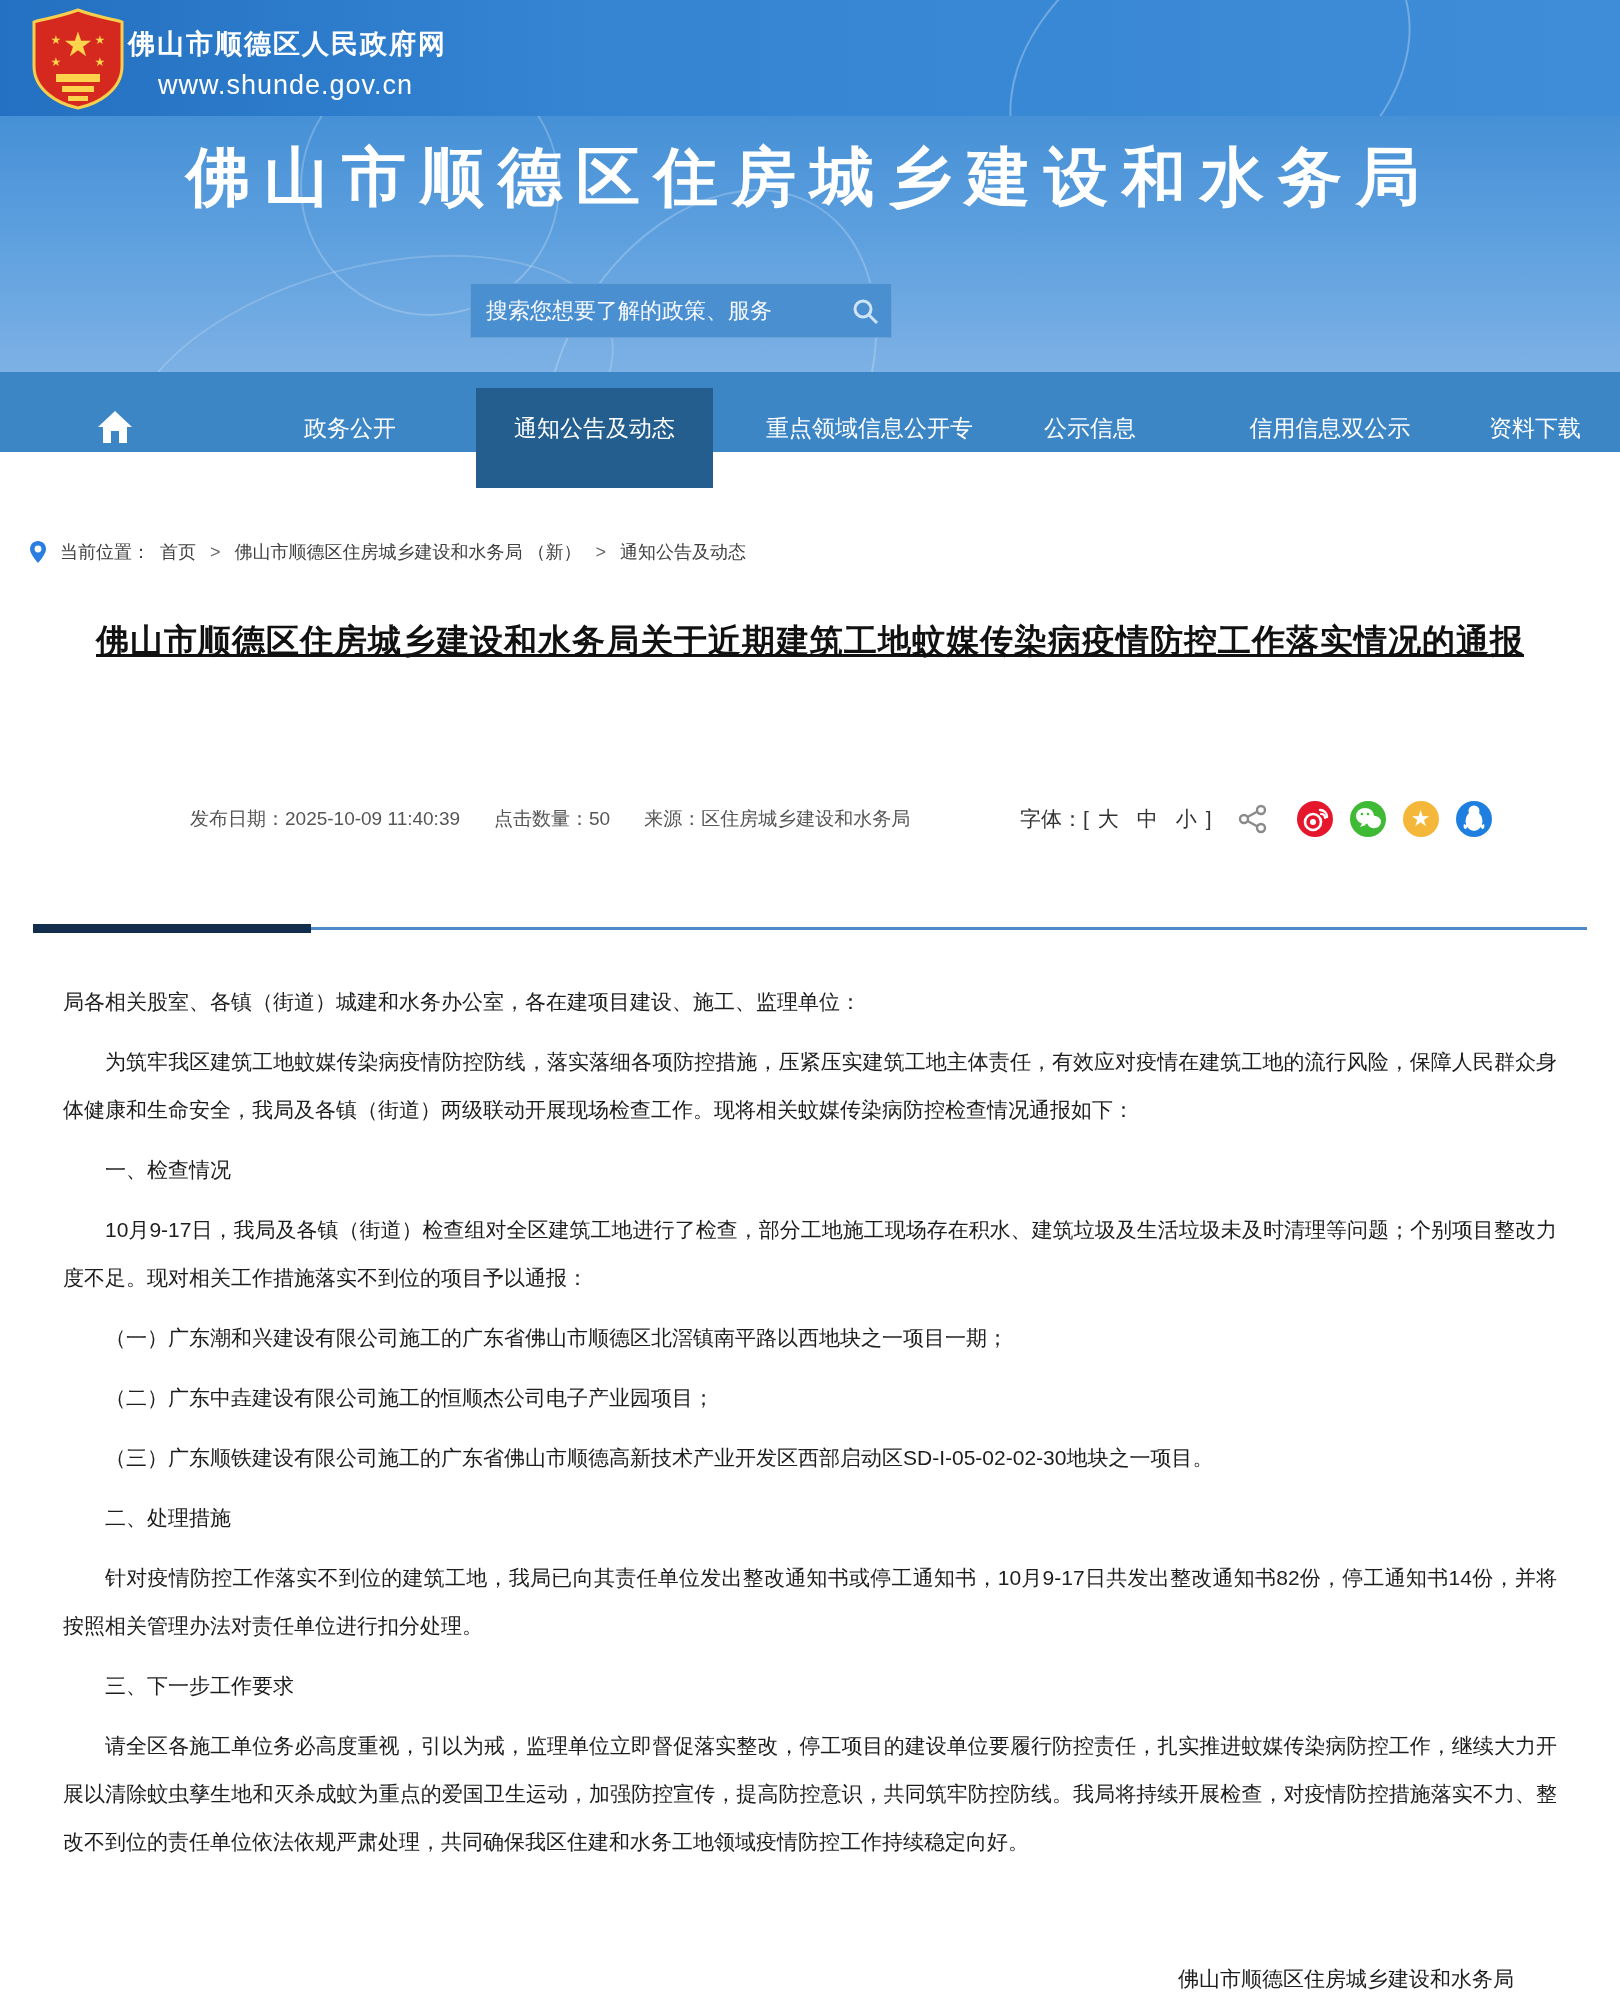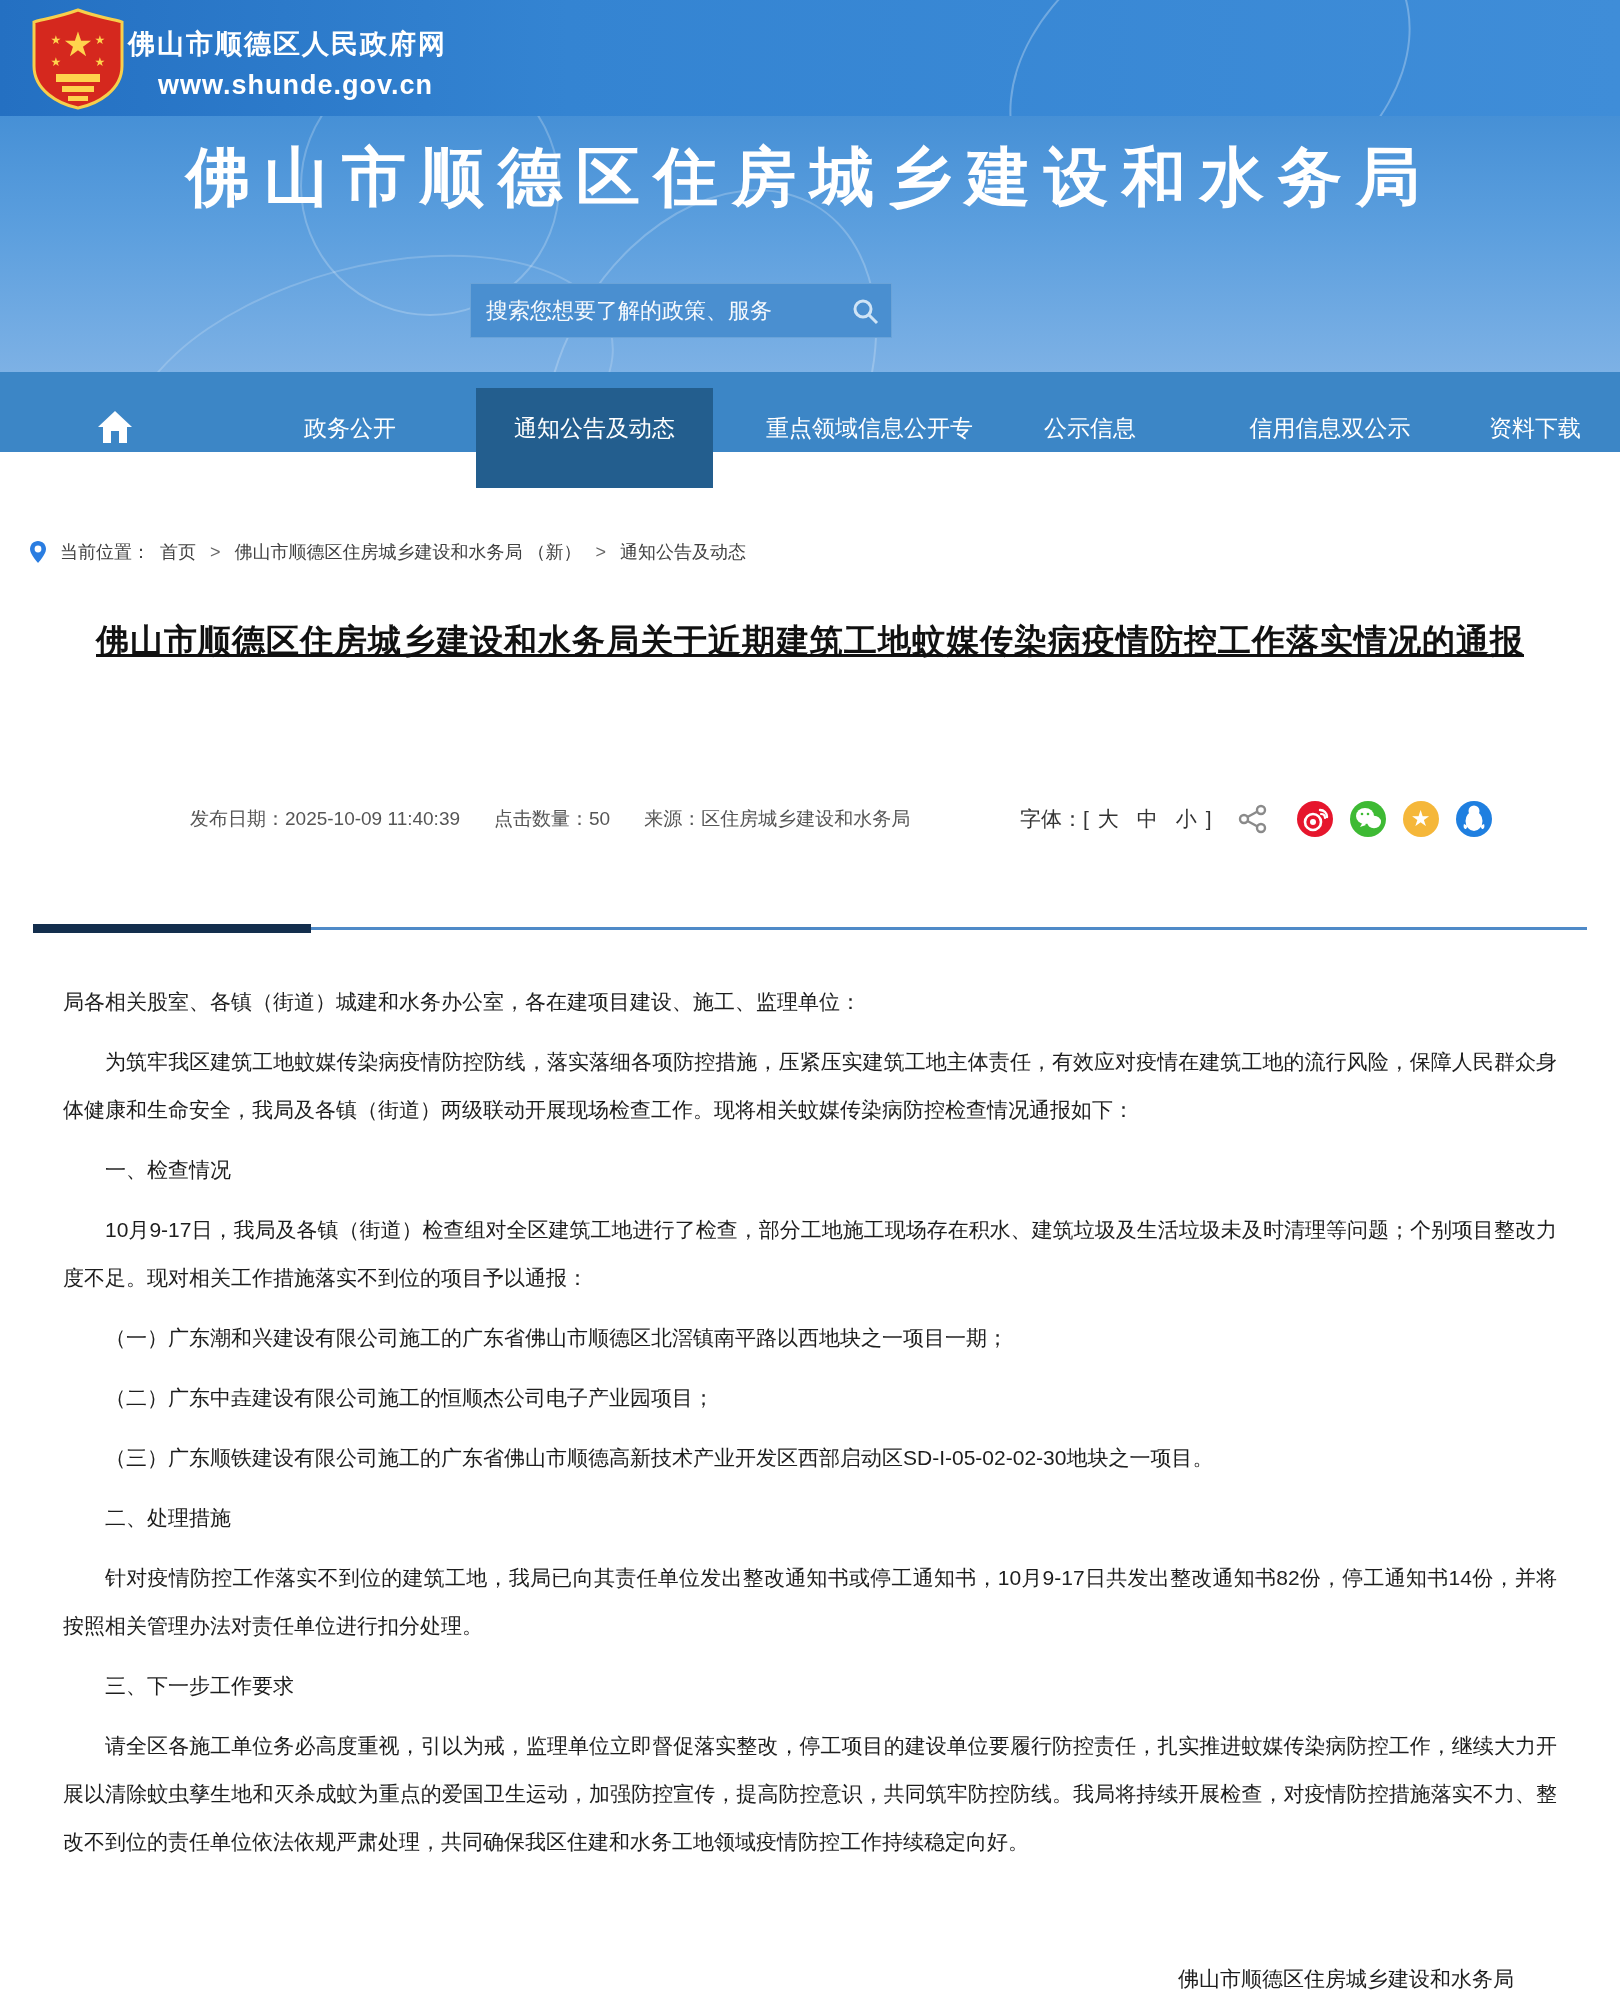--- a/index.html
+++ b/index.html
@@ -6,21 +6,21 @@
   html,body { background:#ffffff; }
   body { font-family:"Liberation Sans","DejaVu Sans",sans-serif; }
   .page { position:relative; width:1620px; height:2000px; margin:0 auto; background:#ffffff; overflow:hidden; }
 
   
   .hdr-top { position:absolute; left:0; top:0; width:1620px; height:116px;
              background:linear-gradient(90deg,#2470c2 0%,#3484d2 35%,#3f8dd8 100%); overflow:hidden; }
   .emblem { position:absolute; left:30px; top:8px; width:96px; height:102px; }
   .site-text { position:absolute; left:128px; top:26px; color:#ffffff; }
   .site-name { font-size:27px; font-weight:bold; letter-spacing:2px; }
-  .site-url  { font-size:27px; font-weight:bold; margin-top:8px; margin-left:30px; letter-spacing:1px; }
+  .site-url  { font-size:27px; font-weight:normal; margin-top:8px; margin-left:30px; letter-spacing:1px; }
 
   
   .hdr-mid { position:absolute; left:0; top:116px; width:1620px; height:256px;
              background:linear-gradient(180deg,#4690d6 0%,#5c9fde 45%,#7db1e5 100%); overflow:hidden; }
   .banner-title { position:absolute; left:0; top:18px; width:1620px; text-align:center;
                   color:#ffffff; font-size:64px; font-weight:bold; letter-spacing:14px; white-space:nowrap; }
   .search-box { position:absolute; left:470px; top:167px; width:422px; height:55px;
                 background:#4a8fd0; box-shadow:inset 0 0 0 1px rgba(255,255,255,0.18); }
   .search-box input { position:absolute; left:16px; top:0; width:350px; height:55px; background:transparent;
                       border:none; outline:none; color:#ffffff; font-size:22px;

